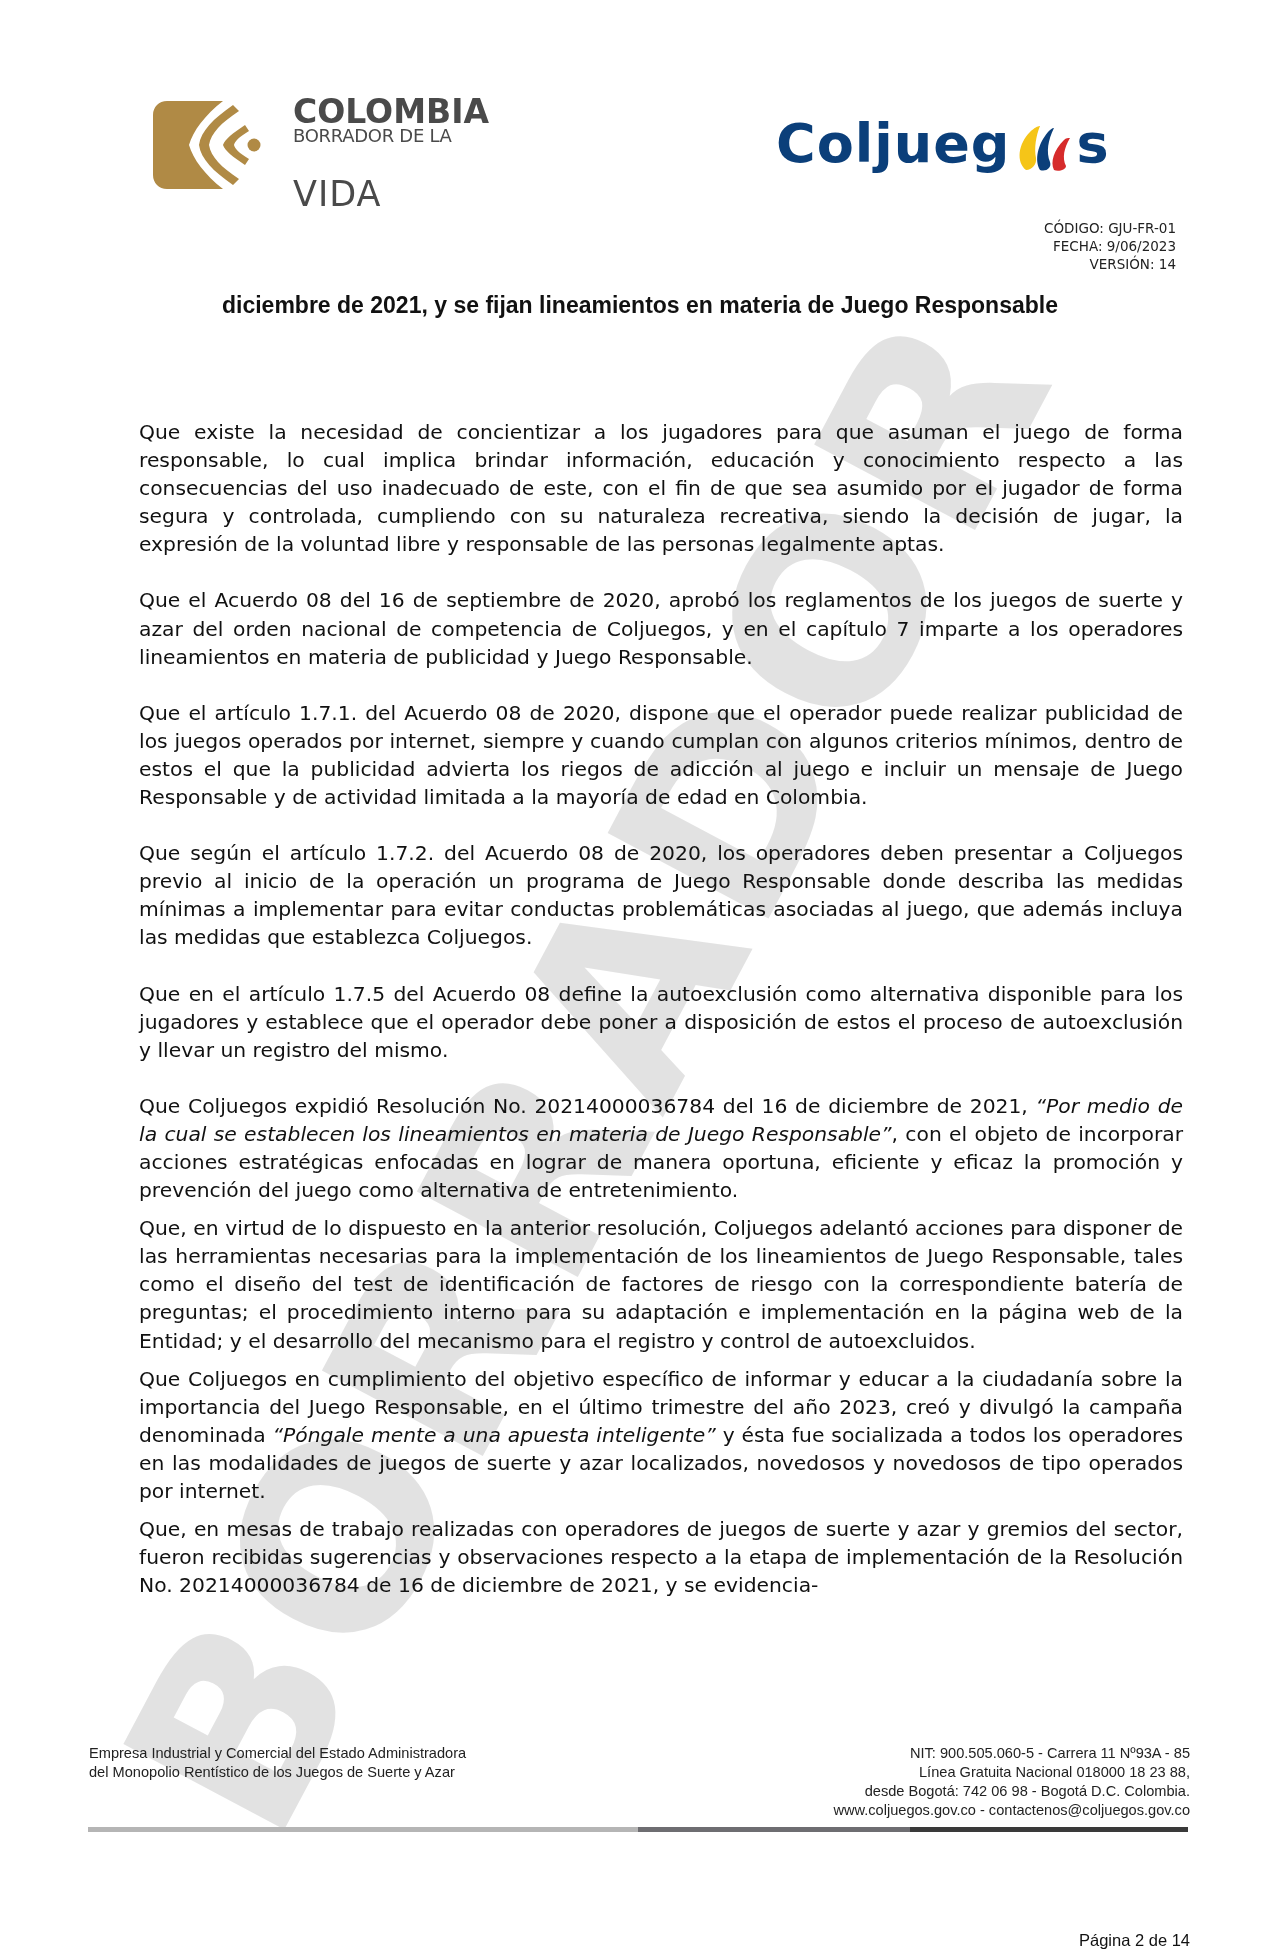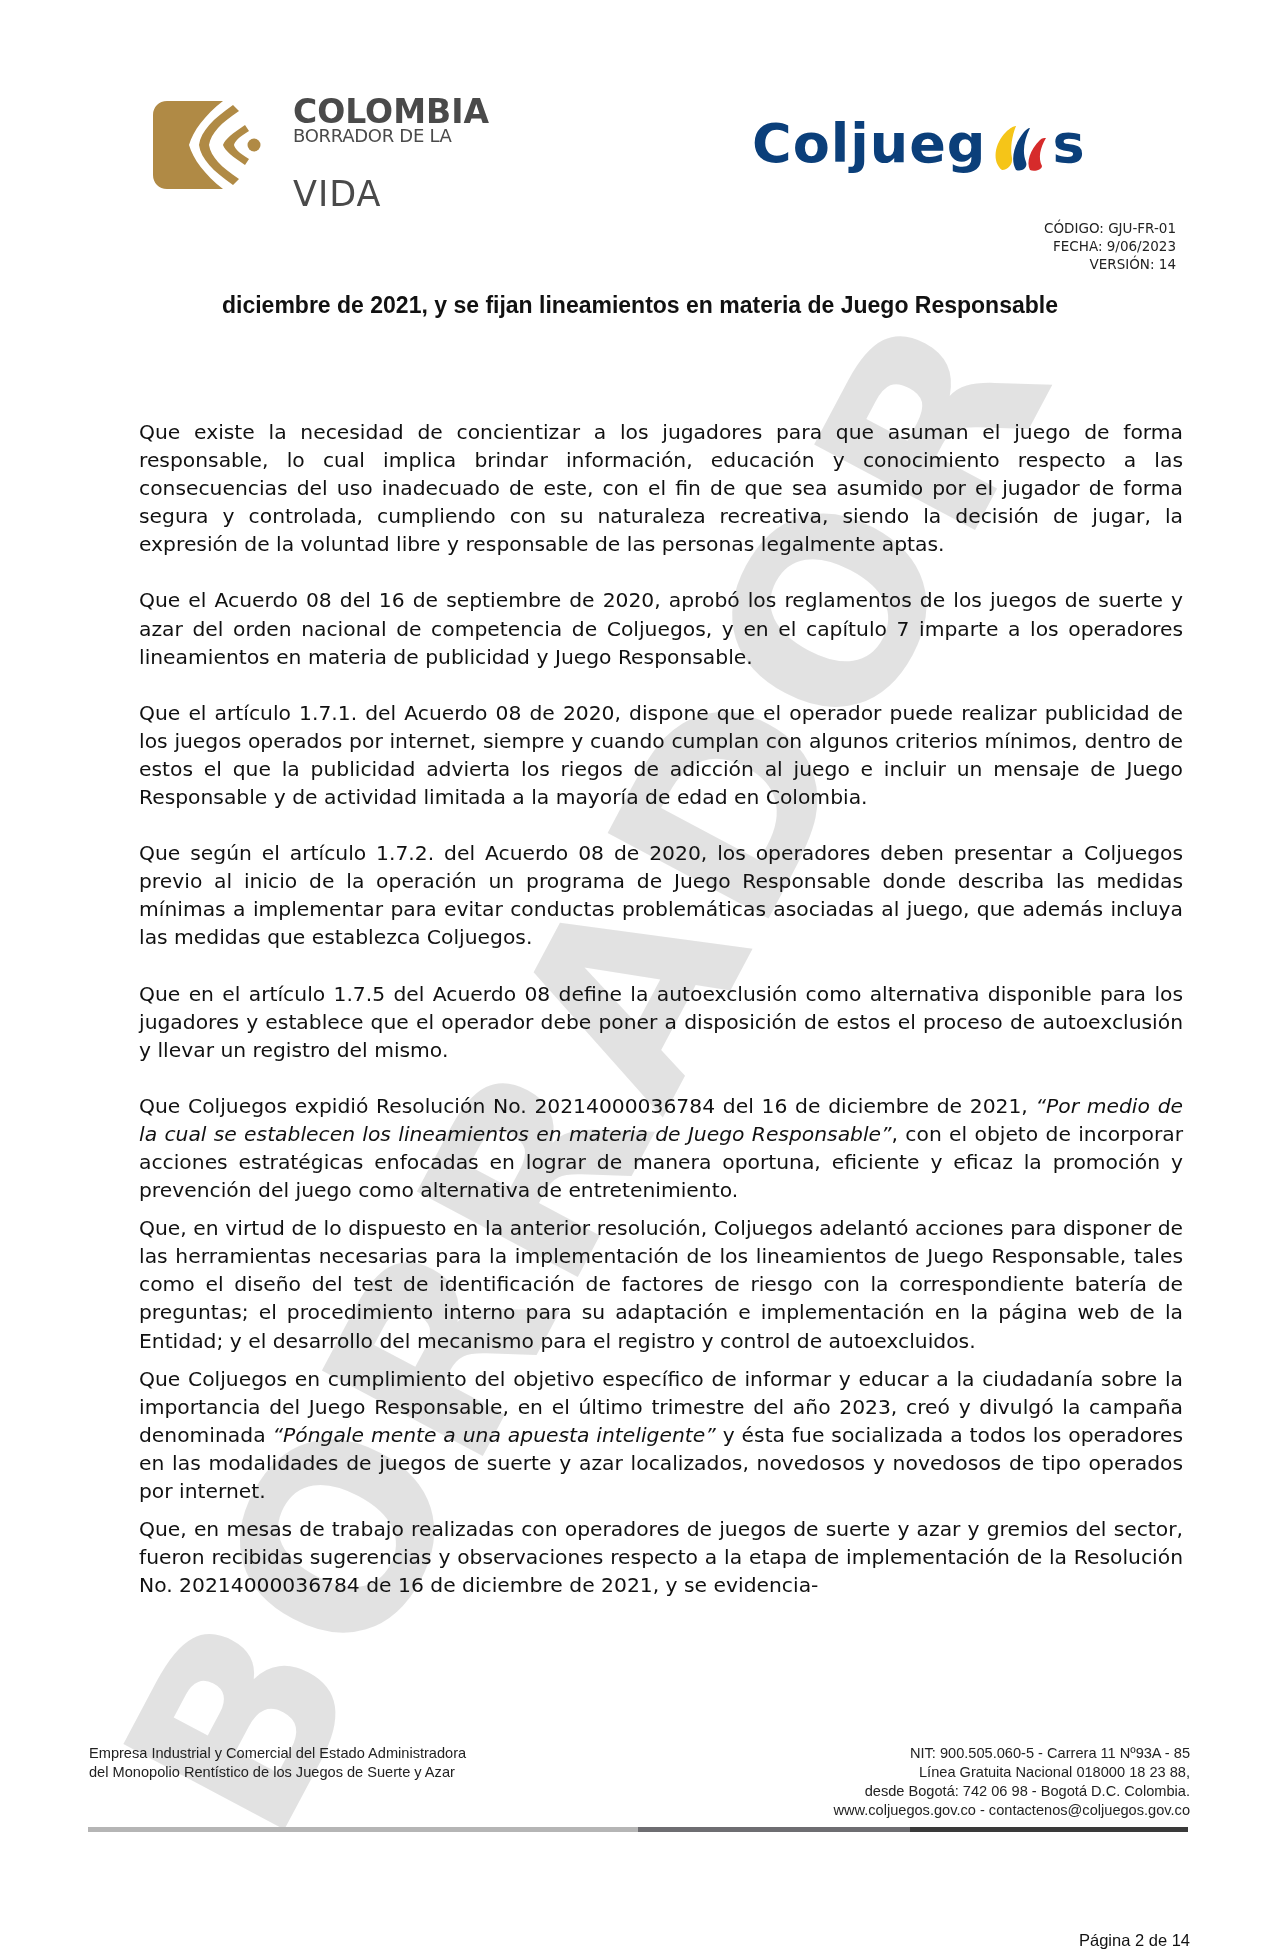--- a/index.html
+++ b/index.html
@@ -8,21 +8,21 @@
     .page { position: absolute; inset: 0; }
 
     
     .logo-colombia { position: absolute; left: 153px; top: 99px; width: 320px; height: 95px; }
     .logo-colombia .mark { position: absolute; left: 0; top: 2px; width: 108px; height: 88px; }
     .logo-colombia .words { position: absolute; left: 140px; top: 0; color: #4a4a4a; }
     .logo-colombia .w1 { font-family: "DejaVu Sans", sans-serif; font-weight: bold; font-size: 33px; letter-spacing: 0px; line-height: 26px; }
     .logo-colombia .w2 { font-family: "DejaVu Sans", sans-serif; font-size: 18px; line-height: 22px; letter-spacing: -0.3px; }
     .logo-colombia .w3 { font-family: "DejaVu Sans", sans-serif; font-weight: normal; font-size: 35px; line-height: 46px; letter-spacing: 1px; margin-top: 24px; }
 
-    .logo-coljuegos { position: absolute; left: 752px; top: 108px; height: 70px; display: flex; align-items: center; }
+    .logo-coljuegos { position: absolute; left: 776px; top: 108px; height: 70px; display: flex; align-items: center; }
     .logo-coljuegos .txt { font-family: "DejaVu Sans", sans-serif; font-weight: bold; font-size: 54px; color: #0b3f7a; letter-spacing: 1px; }
     .logo-coljuegos .flame { display: inline-block; width: 62px; height: 50px; margin: 0 2px; position: relative; top: 4px; }
 
     
     .doc-control { position: absolute; right: 100px; top: 219px; text-align: right; font-family: "DejaVu Sans", sans-serif; font-size: 13.5px; line-height: 18px; color: #222; }
 
     
     .title { position: absolute; left: 150px; width: 980px; top: 289px; text-align: center; font-family: "Liberation Sans", sans-serif; font-weight: bold; font-size: 23px; line-height: 33px; color: #111; }
     .title .small { font-size: 19px; }
 

